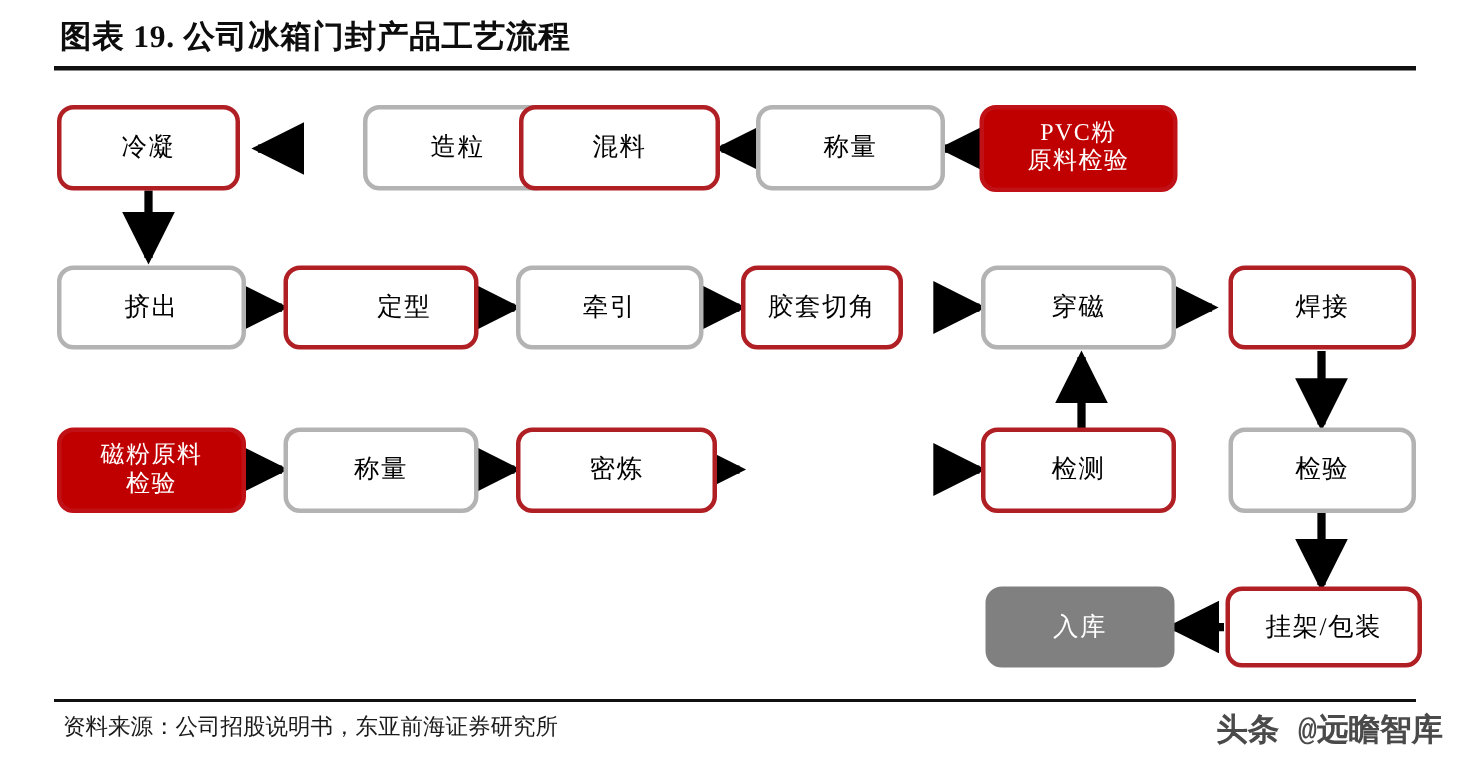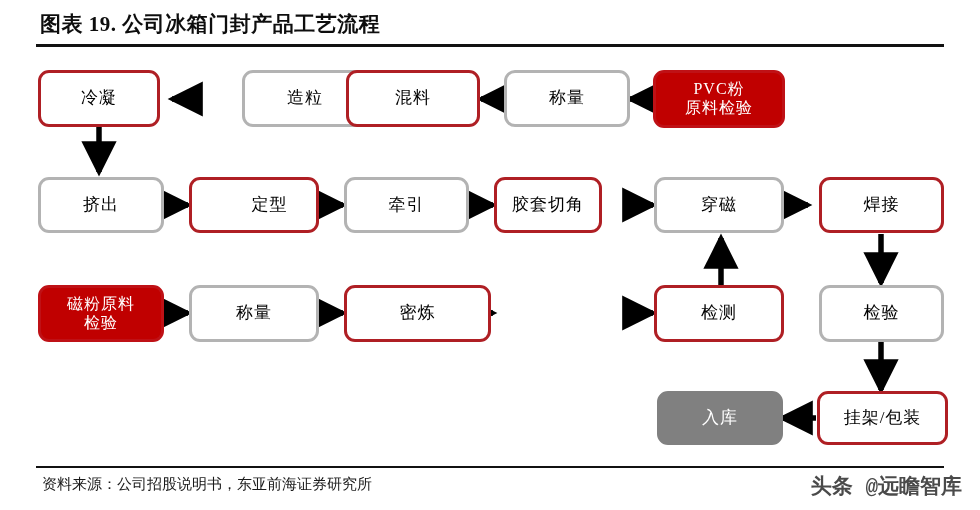--- a/index.html
+++ b/index.html
@@ -175,21 +175,21 @@
     <div class="node gray" style="left:38px; top:177px; width:126px; height:56px;">挤出</div>
     <div class="node red" style="left:189px; top:177px; width:130px; height:56px;padding-left:31px;">定型</div>
     <div class="node gray" style="left:344px; top:177px; width:125px; height:56px;">牵引</div>
     <div class="node red" style="left:494px; top:177px; width:108px; height:56px;">胶套切角</div>
     <div class="node gray" style="left:654px; top:177px; width:130px; height:56px;">穿磁</div>
     <div class="node red" style="left:819px; top:177px; width:125px; height:56px;">焊接</div>
 
     <div class="node redfill two-line" style="left:38px; top:285px; width:126px; height:57px;">磁粉原料
 检验</div>
     <div class="node gray" style="left:189px; top:285px; width:130px; height:57px;">称量</div>
-    <div class="node red" style="left:344px; top:285px; width:147px; height:57px;">密炼</div>
+    <div class="node red" style="left:344px; top:285px; width:134px; height:57px;">密炼</div>
     <div class="node red" style="left:654px; top:285px; width:130px; height:57px;">检测</div>
     <div class="node gray" style="left:819px; top:285px; width:125px; height:57px;">检验</div>
 
     <div class="node grayfill" style="left:657px; top:391px; width:126px; height:54px;">入库</div>
     <div class="node red" style="left:817px; top:391px; width:131px; height:54px;">挂架/包装</div>
 
   </div>
 
   <div id="footer-rule"></div>
   <div id="source">资料来源：公司招股说明书，东亚前海证券研究所</div>

